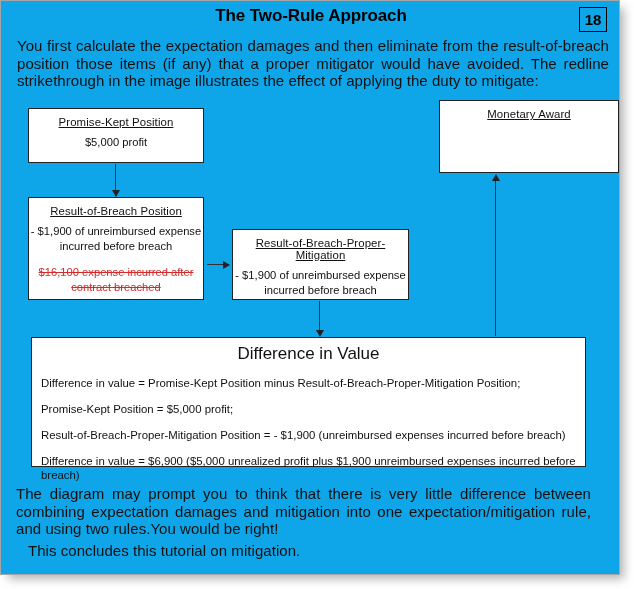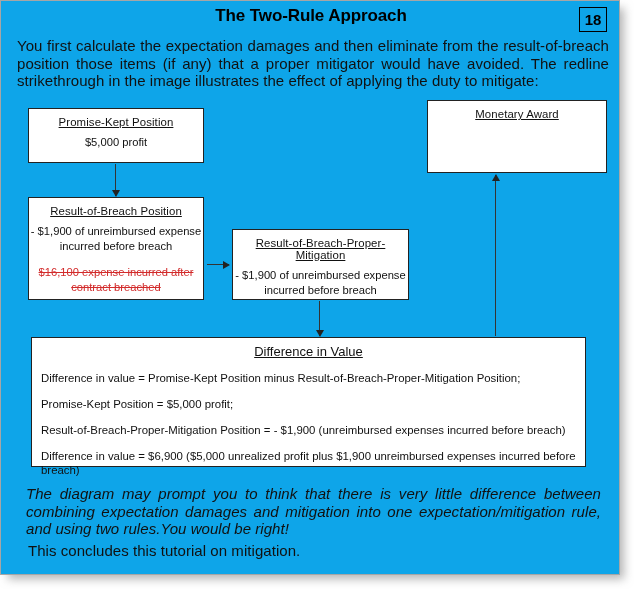--- a/index.html
+++ b/index.html
@@ -56,21 +56,21 @@
     font-size: 15px;
     color: #111;
     line-height: 17.5px;
     text-align: justify;
     letter-spacing: 0.05px;
   }
   #intro-paragraph {
     left: 16px; top: 36px; width: 592px;
   }
   #closing-paragraph {
-    left: 25px; top: 484px; width: 575px; font-style: italic;
+    left: 15px; top: 484px; width: 575px;
   }
   #conclusion-paragraph {
     left: 27px; top: 541px; width: 575px;
     text-align: left;
   }
 
   
   .dbox {
     position: absolute;
     border: 1.4px solid #222;
@@ -96,36 +96,35 @@
     text-align: center;
     margin-top: 12px;
     line-height: 14.5px;
     text-decoration: line-through;
     text-decoration-color: #d22b2b;
   }
 
   #box-promise-kept { left: 27px;  top: 107px; width: 176px; height: 55px; }
   #box-result-breach{ left: 27px;  top: 196px; width: 176px; height: 103px; }
   #box-proper-mitig { left: 231px; top: 228px; width: 177px; height: 71px; }
-  #box-monetary     { left: 426px; top: 99px;  width: 180px; height: 73px; }
+  #box-monetary     { left: 438px; top: 99px;  width: 180px; height: 73px; }
 
   #box-difference {
     position: absolute;
     left: 30px; top: 336px; width: 555px; height: 130px;
     border: 1.4px solid #222;
     background: #fff;
     box-sizing: border-box;
     font-size: 11.4px;
     color: #111;
   }
   #box-difference .bhead {
     text-align: center;
-    text-decoration: underline;
     margin-top: 6px;
-    font-size: 13px;
+    font-size: 17px;
   }
   #box-difference .dline {
     margin: 12px 0 0 9px;
     line-height: 14px;
   }
 
   
   .arrow-v, .arrow-h { position: absolute; }
   .arrow-v .shaft {
     position: absolute; left: 0; top: 0;

